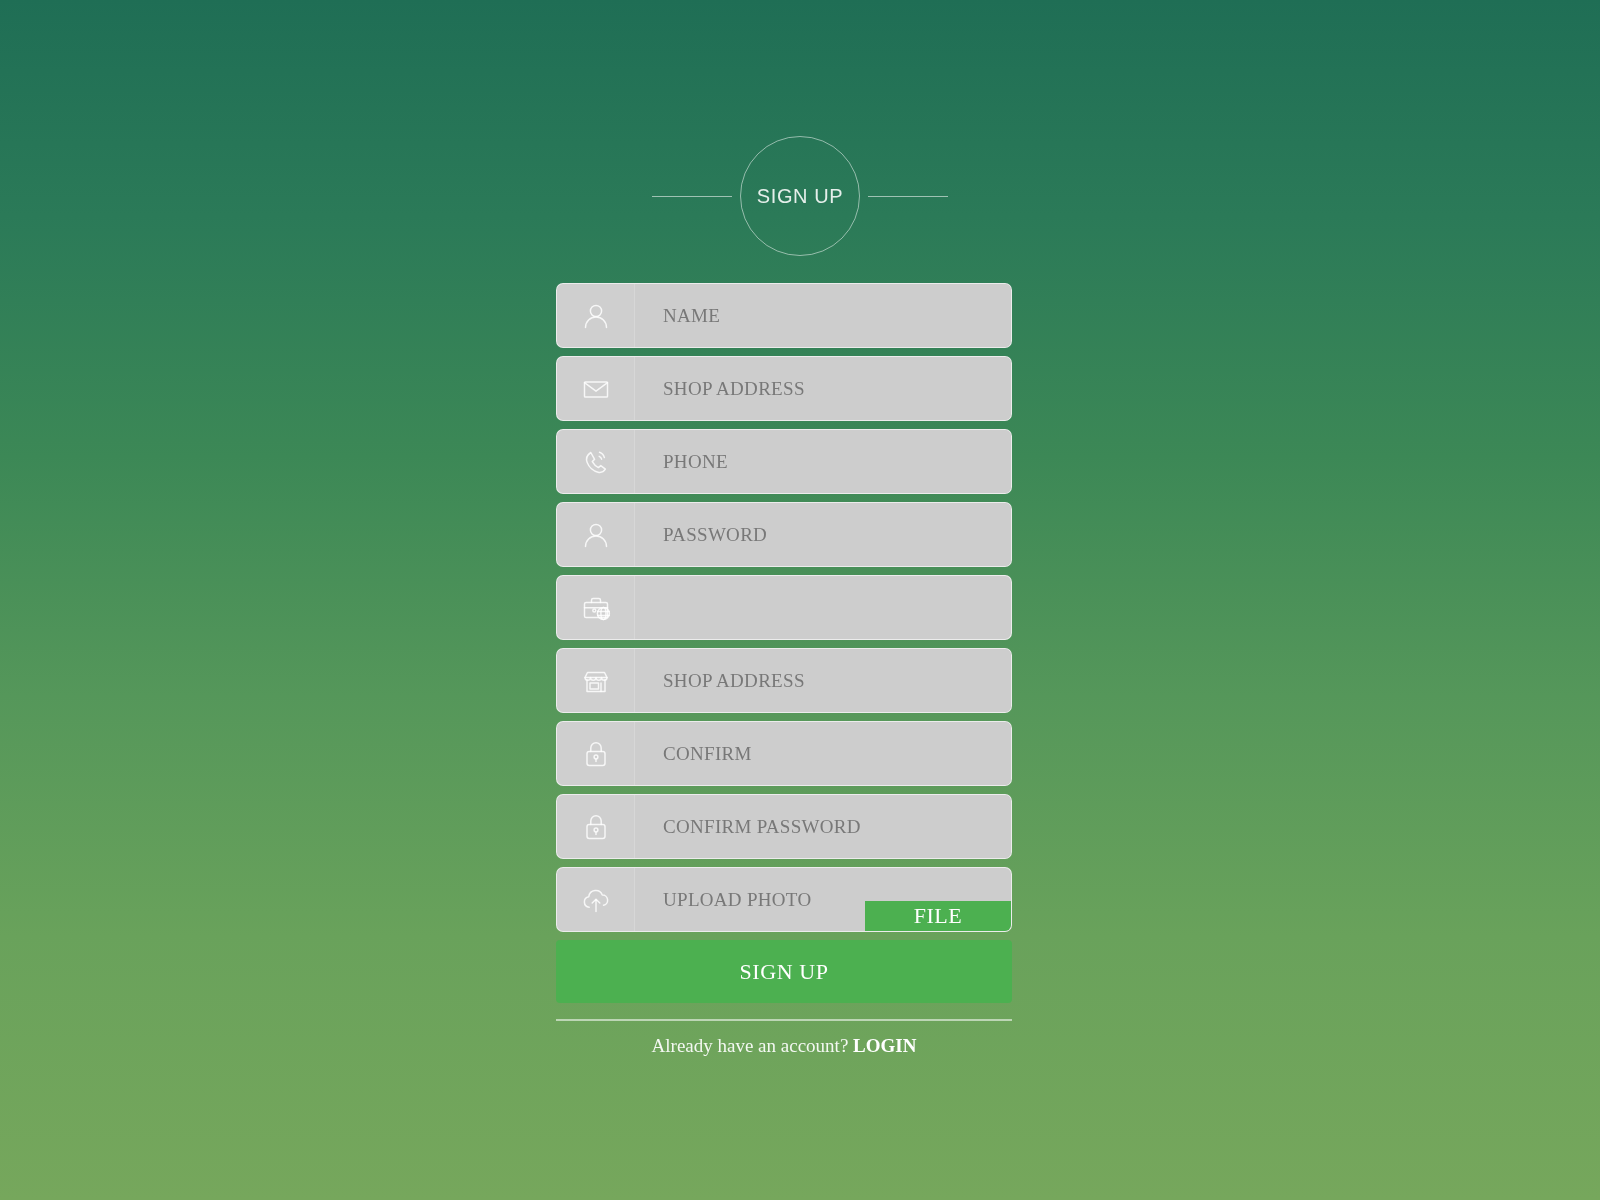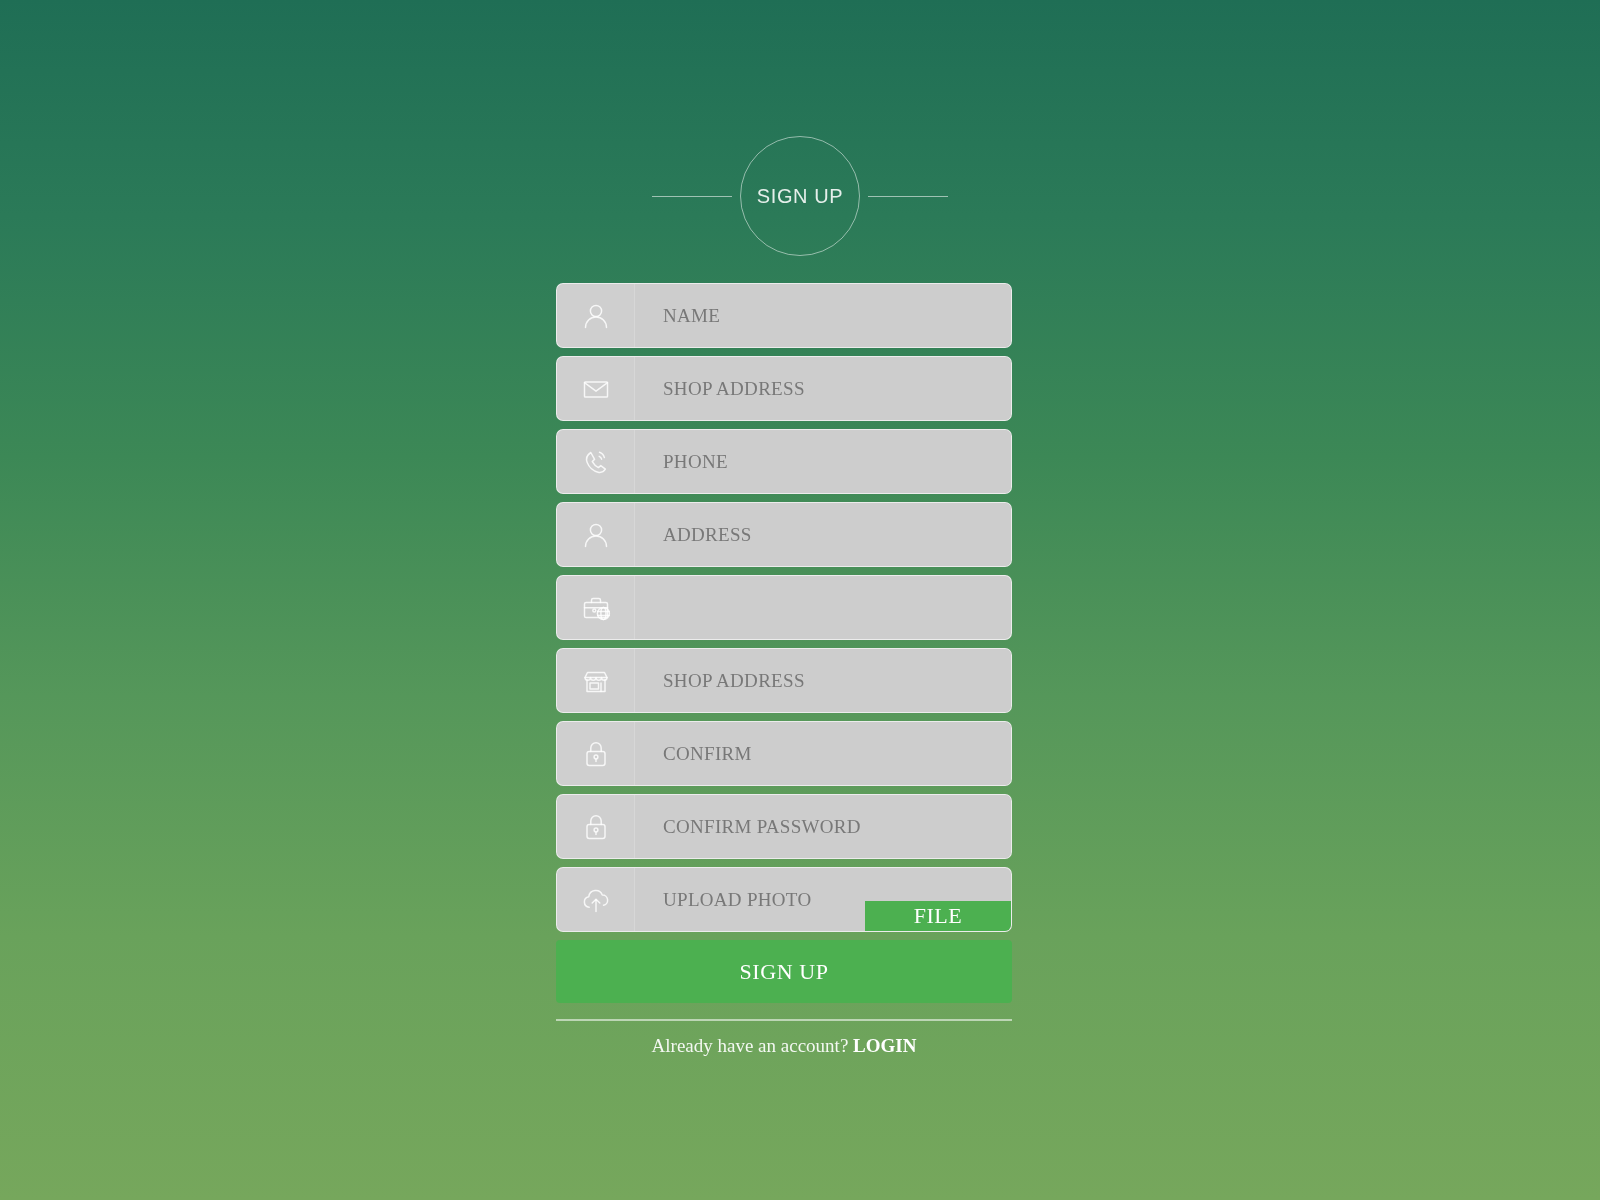--- a/index.html
+++ b/index.html
@@ -222,21 +222,21 @@
   </div>
 
   <div class="field-row">
     <span class="field-icon">
       <svg viewBox="0 0 34 34">
         <circle cx="17" cy="12" r="5.6"></circle>
         <path d="M6.5 28.5 A10.5 10.5 0 0 1 27.5 28.5"></path>
       </svg>
     </span>
     <div class="field-input">
-      <span class="field-placeholder">ADDRESS</span>
+      <span class="field-placeholder">PASSWORD</span>
     </div>
   </div>
 
   <div class="field-row">
     <span class="field-icon">
       <svg viewBox="0 0 34 34">
         <rect x="5.5" y="11.5" width="23" height="15" rx="1.6"></rect>
         <path d="M12.5 11.5 V9.2 a1.6 1.6 0 0 1 1.6-1.6 h5.8 a1.6 1.6 0 0 1 1.6 1.6 V11.5"></path>
         <path d="M5.5 16.8 H28.5"></path>
         <circle cx="15.3" cy="19.4" r="1.5"></circle>

